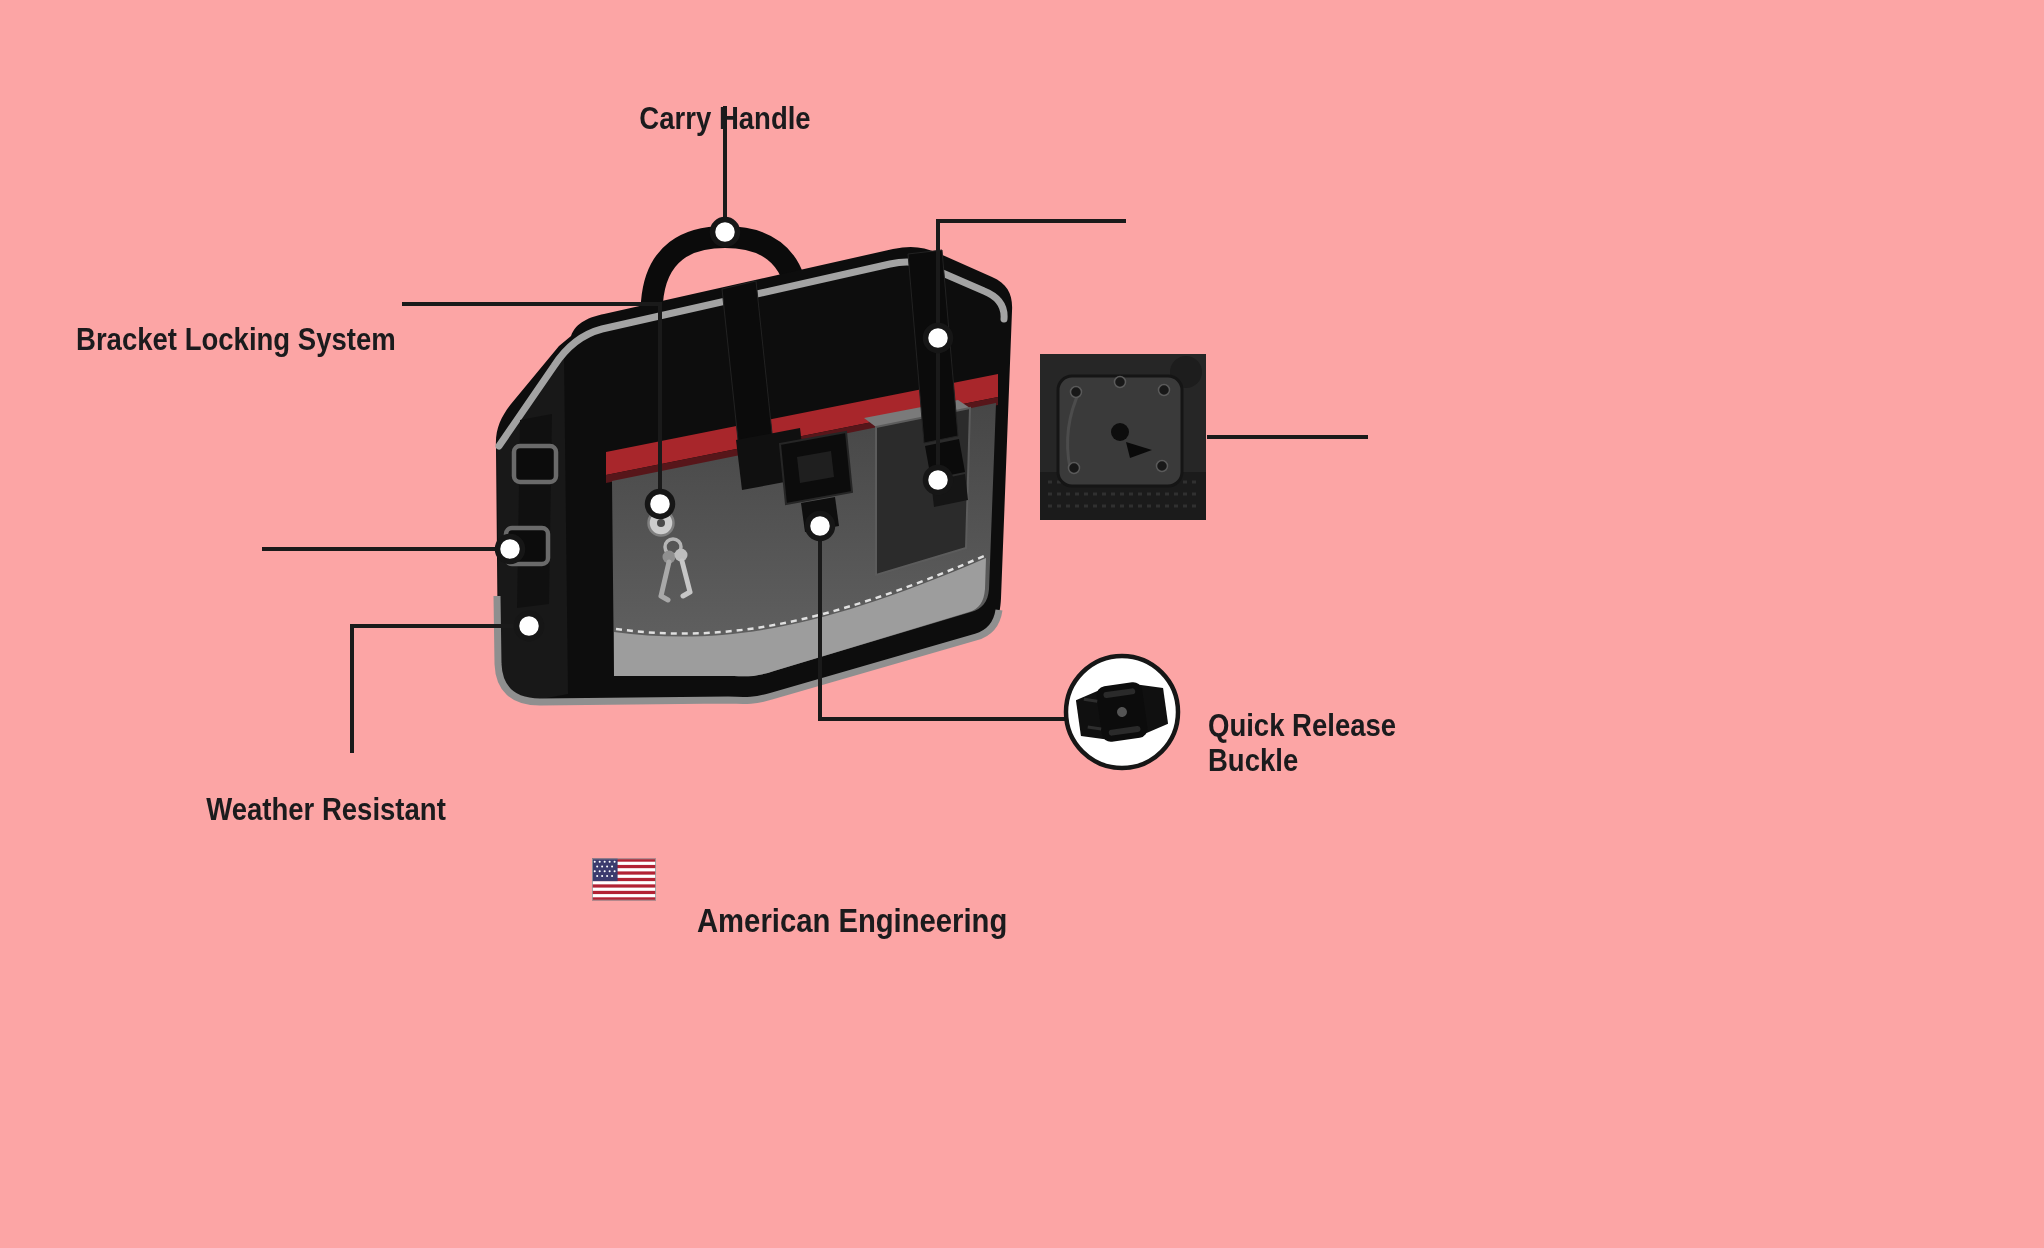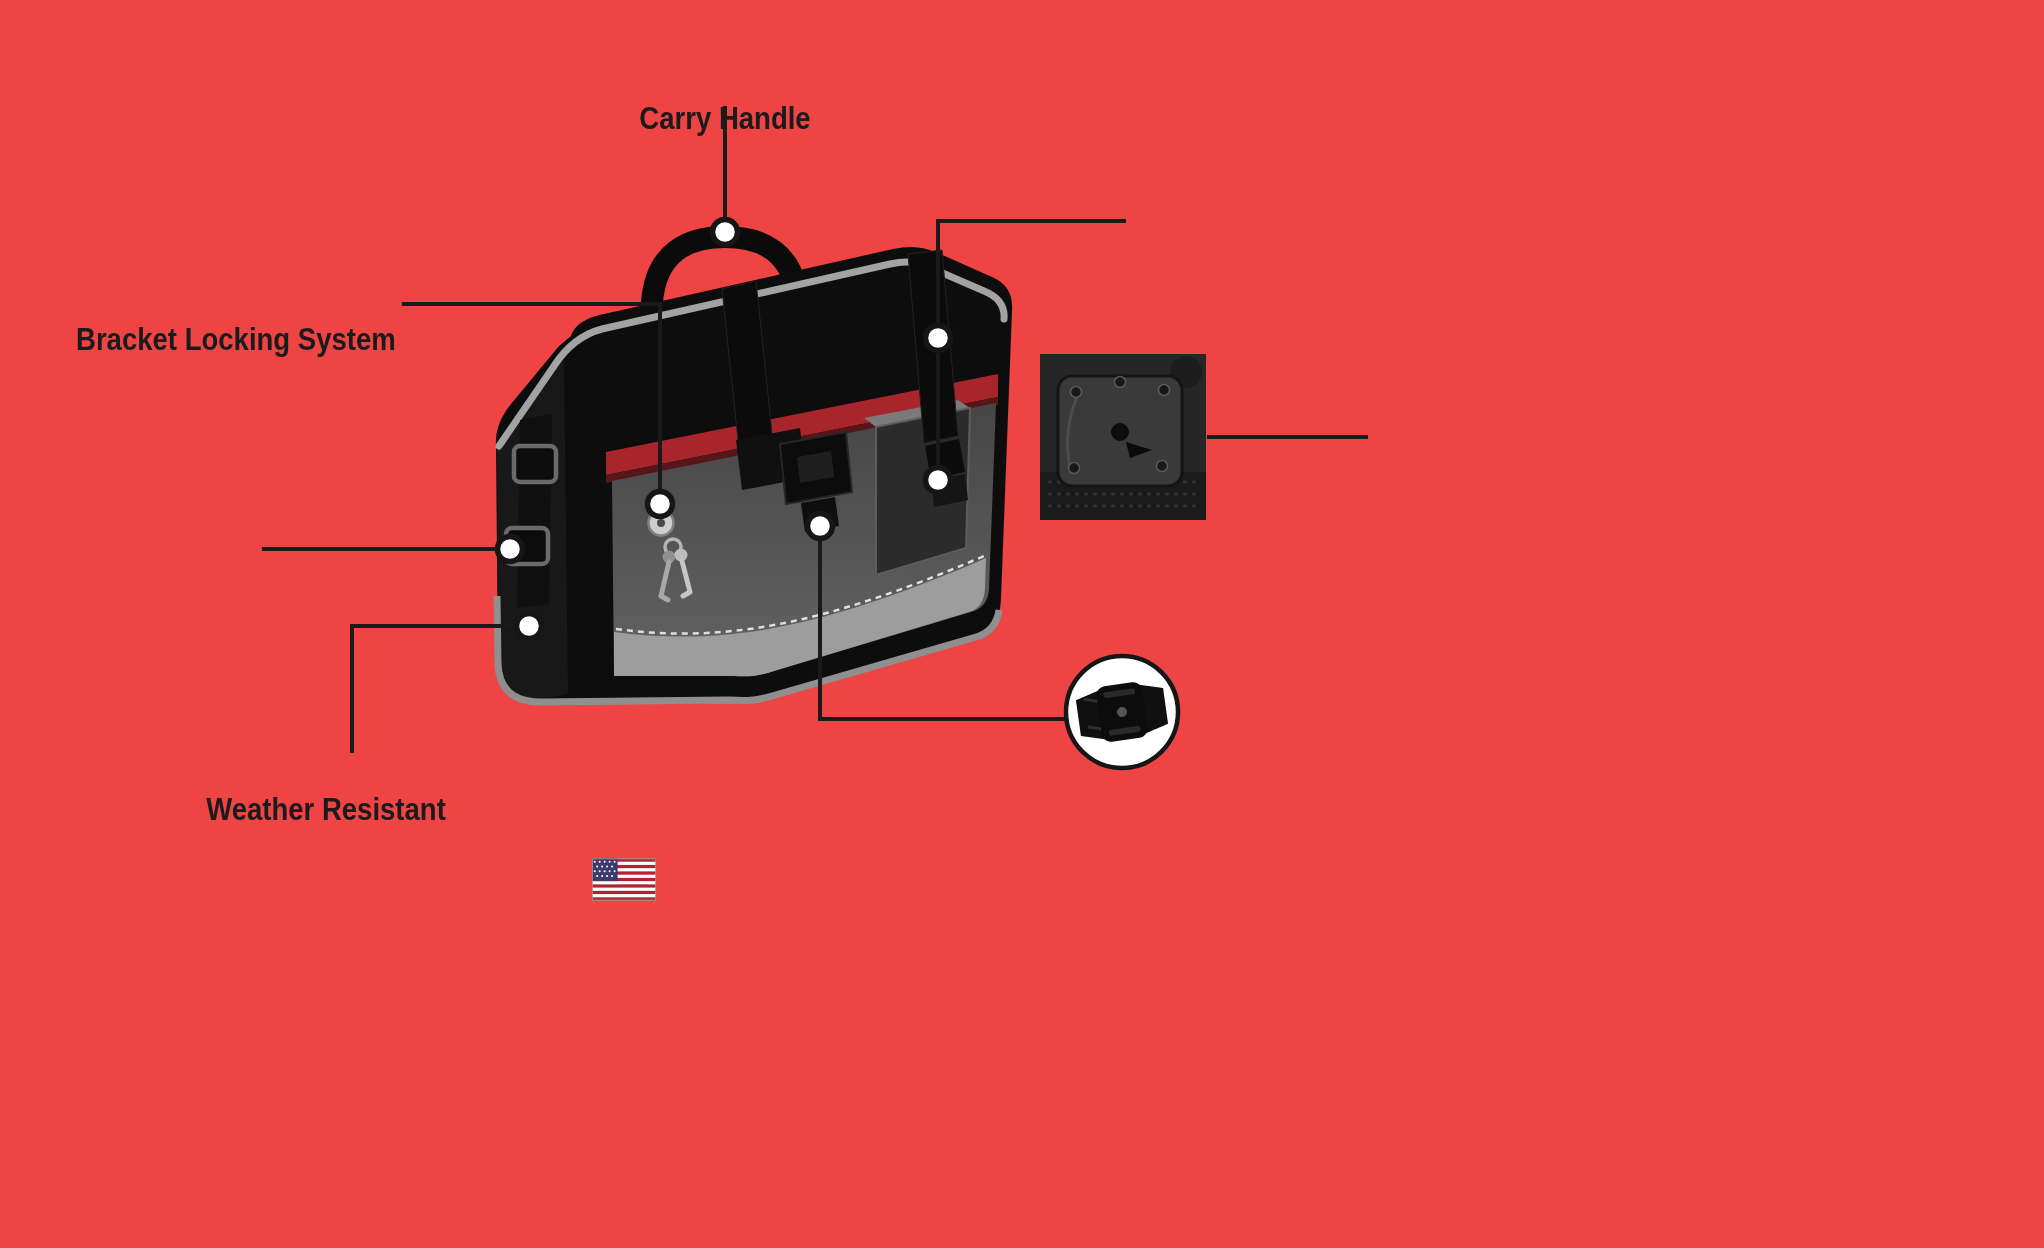--- a/index.html
+++ b/index.html
@@ -1,19 +1,19 @@
 <!DOCTYPE html>
 <html><head>
 <meta charset="utf-8">
 <style>
   * { margin:0; padding:0; box-sizing:border-box; }
   html,body { background:#ffffff; font-family:"Liberation Sans", sans-serif; }
   .canvas {
     position:relative; width:2044px; height:1248px;
-    background:#ef4444; overflow:hidden;
+    background:#fca5a5; overflow:hidden;
   }
   svg.scene { position:absolute; left:0; top:0; width:2044px; height:1248px; }
   .label {
     position:absolute; font-weight:700; font-size:32px; color:#1b1b1d;
     white-space:pre-line; line-height:35px; letter-spacing:0;
   }
   .label > span { display:inline-block; transform:scaleX(0.86); }
   .align-left  > span { transform-origin:left center; text-align:left; }
   .align-right { text-align:left; }
   .align-right > span { transform-origin:right center; }
@@ -154,20 +154,24 @@
     <span>Carry Handle</span>
   </div>
 
 
   <div class="label align-right" style="right:1648px; top:287px;">
     <span>Bracket Locking System</span>
   </div>
 
 
 
+  <div class="label align-left" style="left:1208px; top:673px;">
+    <span>Quick Release
+Buckle</span>
+  </div>
 
   <div class="label align-center" style="left:326px; top:757px;">
     <span>Weather Resistant</span>
   </div>
 
   <svg class="flag" style="left:592px; top:858px;" width="64" height="43" viewBox="0 0 76 50" aria-hidden="true">
     <rect x="0" y="0" width="76" height="50" fill="#ffffff"></rect>
     <g fill="#b22234">
       <rect x="0" y="0" width="76" height="3.85"></rect>
       <rect x="0" y="7.69" width="76" height="3.85"></rect>
@@ -180,14 +184,17 @@
     <rect x="0" y="0" width="30.4" height="26.9" fill="#3c3b6e"></rect>
     <g stroke="#ffffff" stroke-width="2.3" stroke-linecap="round" stroke-dasharray="0.1 5.8">
       <line x1="3.2" y1="4" x2="28" y2="4"></line>
       <line x1="6.1" y1="9.6" x2="28" y2="9.6"></line>
       <line x1="3.2" y1="15.2" x2="28" y2="15.2"></line>
       <line x1="6.1" y1="20.8" x2="28" y2="20.8"></line>
     </g>
     <rect x="0.5" y="0.5" width="75" height="49" fill="none" stroke="#9a9a9a" stroke-width="1"></rect>
   </svg>
 
+  <div class="label footer-label align-left" style="left:697px; top:863px;">
+    <span>American Engineering</span>
+  </div>
 
 </div>
 
 </body></html>

